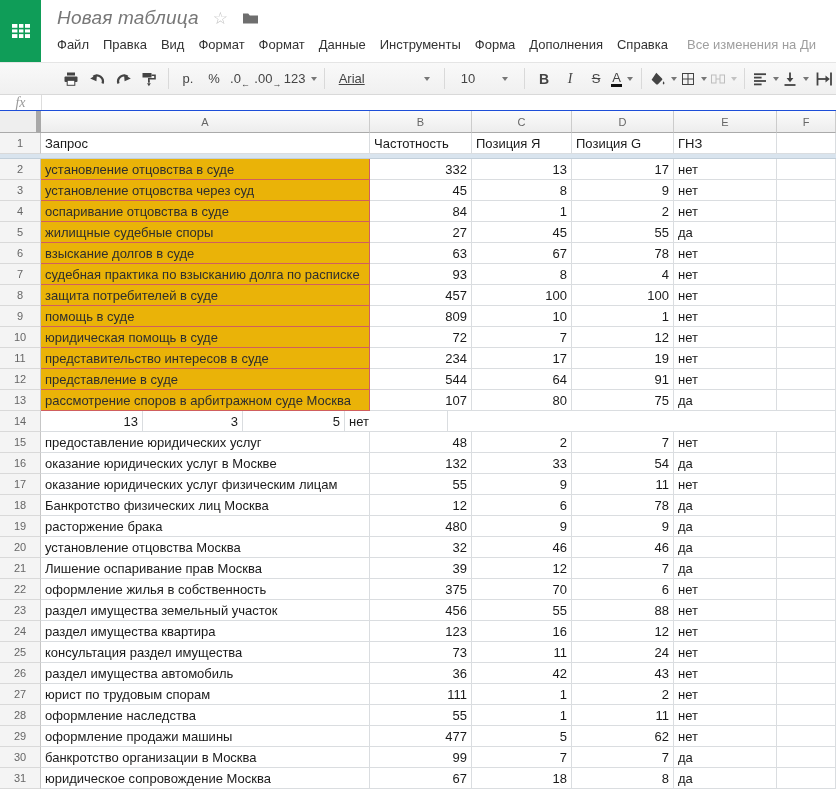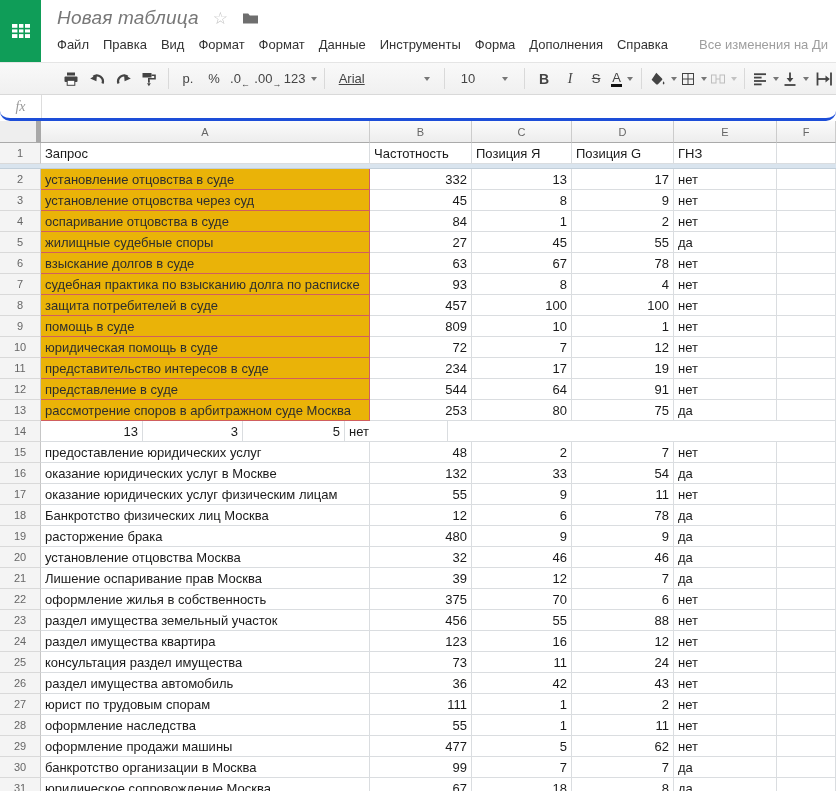--- a/index.html
+++ b/index.html
@@ -9,21 +9,21 @@
   
   .topbar{position:relative;height:62px;background:#fff;}
   .logo{position:absolute;left:0;top:0;width:41px;height:62px;background:#0f9d58;
         display:flex;align-items:center;justify-content:center;}
   .title-row{position:absolute;left:57px;top:6px;display:flex;align-items:center;gap:14px;height:24px;}
   .doc-title{font-style:italic;font-size:19px;color:#777;letter-spacing:.2px;}
   .star-glyph{font-size:17px;color:#c2c2c2;line-height:1;}
   .menu-row{position:absolute;left:50px;top:32px;right:0;display:flex;align-items:center;height:24px;}
   .menu-items{display:flex;align-items:center;}
   .menu-item{padding:3px 7px;font-size:13px;color:#333;cursor:pointer;white-space:nowrap;}
-  .save-status{margin-left:24px;font-size:13px;color:#9e9e9e;white-space:nowrap;}
+  .save-status{margin-left:12px;font-size:13px;color:#9e9e9e;white-space:nowrap;}
 
   
   .toolbar{height:33px;box-sizing:border-box;display:flex;align-items:center;
            background:linear-gradient(#f9f9f9,#f0f0f0);
            border-top:1px solid #e5e5e5;border-bottom:1px solid #d9d9d9;
            padding-left:58px;overflow:hidden;}
   .tb-btn{height:24px;min-width:22px;display:flex;align-items:center;justify-content:center;
           margin:0 2px;border-radius:2px;color:#444;font-size:13px;cursor:pointer;white-space:nowrap;}
   .tb-sep{width:1px;height:21px;background:#d9d9d9;margin:0 6px;flex:none;}
   .caret{width:0;height:0;border-left:3px solid transparent;border-right:3px solid transparent;
@@ -31,22 +31,22 @@
   .caret.dis{border-top-color:#c2c2c2;}
   .font-box{width:96px;justify-content:space-between;padding:0 6px;text-decoration:underline;}
   .size-box{width:50px;justify-content:space-between;padding:0 8px;}
   .lbl-b{font-weight:bold;font-size:14px;}
   .lbl-i{font-style:italic;font-family:"Liberation Serif",serif;font-size:14px;}
   .lbl-s{text-decoration:line-through;font-size:13px;}
   .lbl-a{border-bottom:3px solid #111;line-height:13px;font-size:13px;padding:0 1px;}
   .dec-arrow{font-size:9px;color:#444;position:relative;top:5px;}
 
   
-  .formula-bar{height:26px;box-sizing:border-box;display:flex;align-items:stretch;
-               border-bottom:3px solid #1d4ed8;background:#fff;border-radius:10px;}
+  .formula-bar{height:16px;box-sizing:border-box;display:flex;align-items:stretch;
+               border-bottom:1px solid #1d4ed8;background:#fff;}
   .fx-cell{width:41px;flex:none;display:flex;align-items:center;justify-content:center;
            font-family:"Liberation Serif",serif;font-style:italic;font-size:14px;color:#999;
            border-right:1px solid #ddd;}
   .formula-input{flex:1;}
 
   
   .grid{position:relative;}
   .colhead-row,.grid-row{display:flex;}
   .colhead-row{height:22px;}
   .corner{width:41px;flex:none;box-sizing:border-box;background:#eee;
@@ -397,21 +397,21 @@
           <div class="cell w-a hl">представление в суде</div>
           <div class="cell num w-b">544</div>
           <div class="cell num w-c">64</div>
           <div class="cell num w-d">91</div>
           <div class="cell w-e">нет</div>
           <div class="cell w-f"></div>
         </div>
         <div class="grid-row">
           <div class="rh">13</div>
           <div class="cell w-a hl">рассмотрение споров в арбитражном суде Москва</div>
-          <div class="cell num w-b">253</div>
+          <div class="cell num w-b">107</div>
           <div class="cell num w-c">80</div>
           <div class="cell num w-d">75</div>
           <div class="cell w-e">да</div>
           <div class="cell w-f"></div>
         </div>
         <div class="grid-row">
           <div class="rh">14</div>
           <div class="cell num w-b">13</div>
           <div class="cell num w-c">3</div>
           <div class="cell num w-d">5</div>

